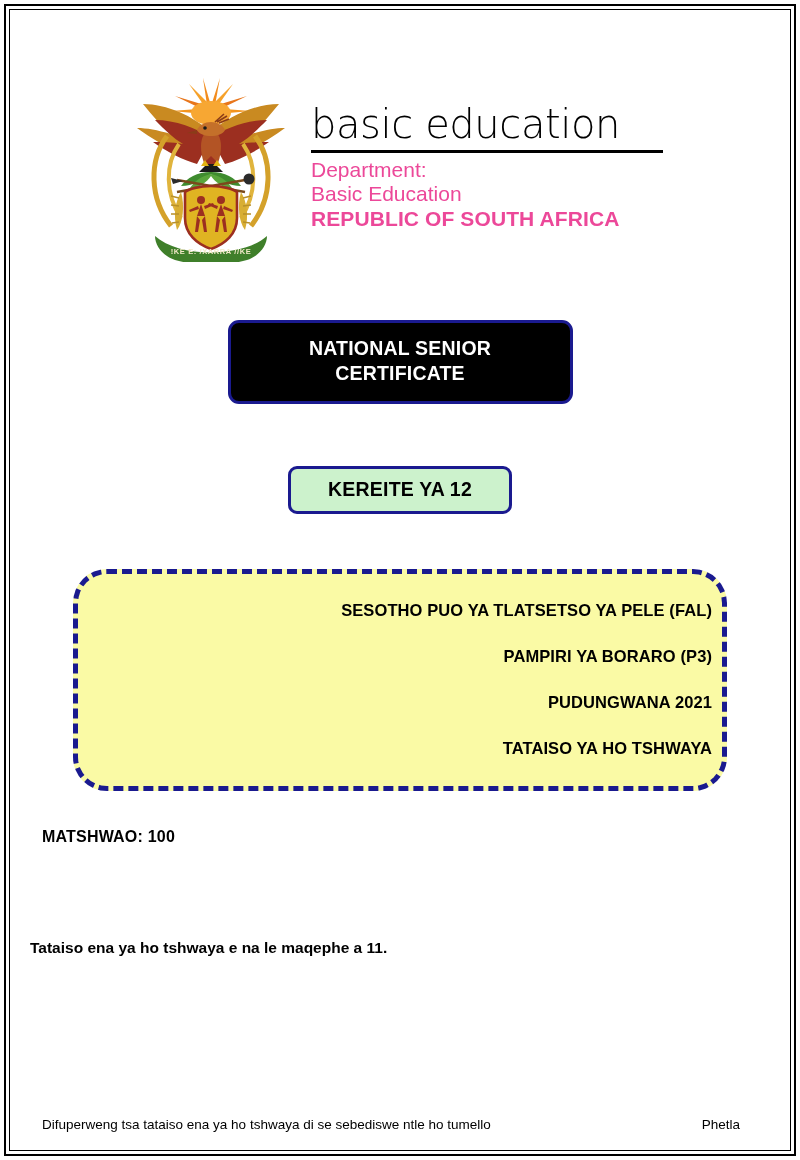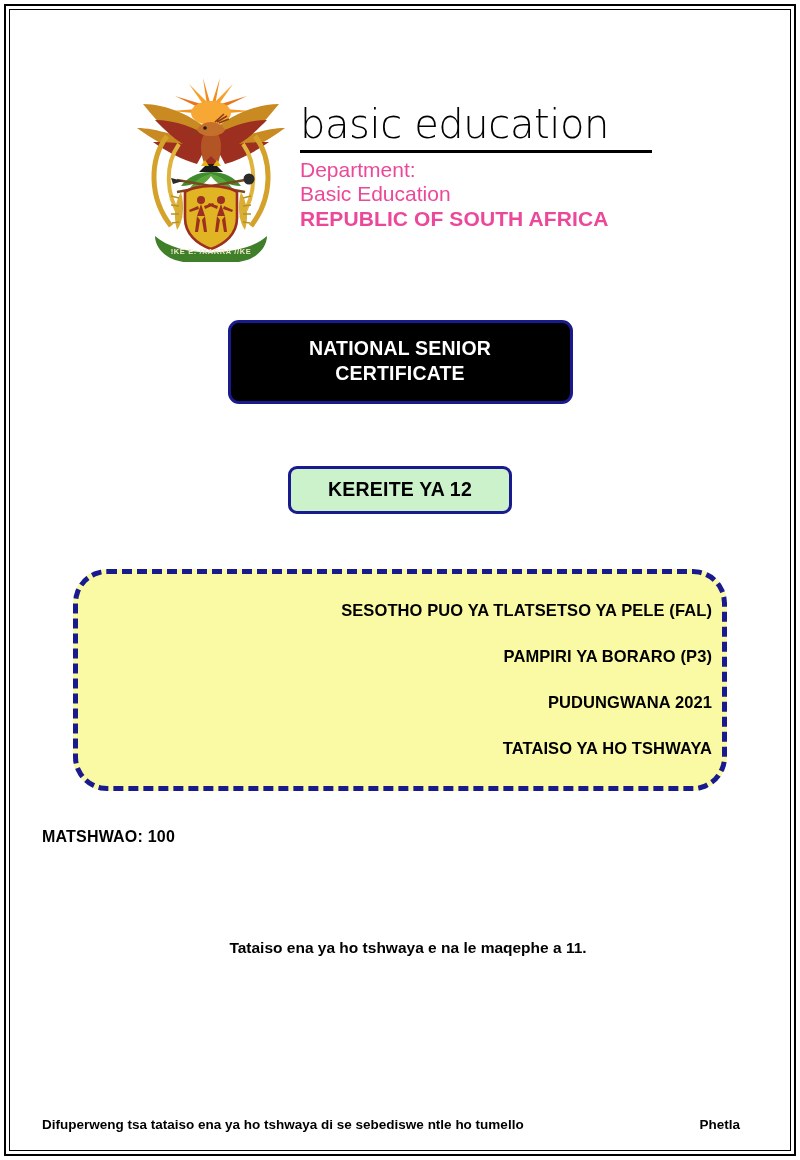--- a/index.html
+++ b/index.html
@@ -49,21 +49,21 @@
     padding-top: 62px;
     padding-left: 113px;
   }
   .crest {
     width: 168px;
     height: 186px;
     flex: 0 0 auto;
     display: block;
   }
   .wordmark {
-    margin-left: 5px;
+    margin-left: 16px;
     padding-top: 28px;
   }
   .wordmark-title {
     font-size: 40px;
     font-weight: 300;
     letter-spacing: -0.4px;
     color: #000000;
     line-height: 1.0;
     font-family: "DejaVu Sans", sans-serif;
   }
@@ -158,39 +158,37 @@
     padding-left: 28px;
     font-weight: bold;
     font-size: 16px;
     color: #000000;
     letter-spacing: 0.2px;
   }
 
   
   .pages-note {
     margin-top: 93px;
-    text-align: center;
     font-weight: bold;
     font-size: 15.5px;
     color: #000000;
     padding-left: 16px;
   }
 
   
   .footer {
     position: absolute;
     left: 28px;
     right: 28px;
     bottom: 14px;
     display: flex;
     justify-content: space-between;
     align-items: baseline;
     font-size: 13.5px;
     color: #000000;
-    font-weight: bold;
   }
   .footer-right { padding-right: 18px; margin-top: 12px; }
 </style>
 </head>
 <body>
 
 <div class="page">
 
   <div class="page-border-outer"></div>
   <div class="page-border-inner"></div>

